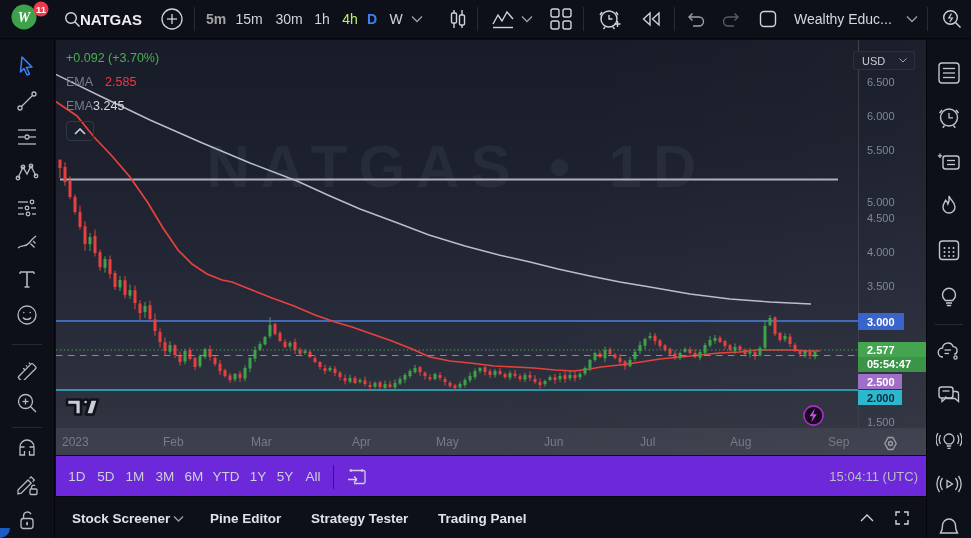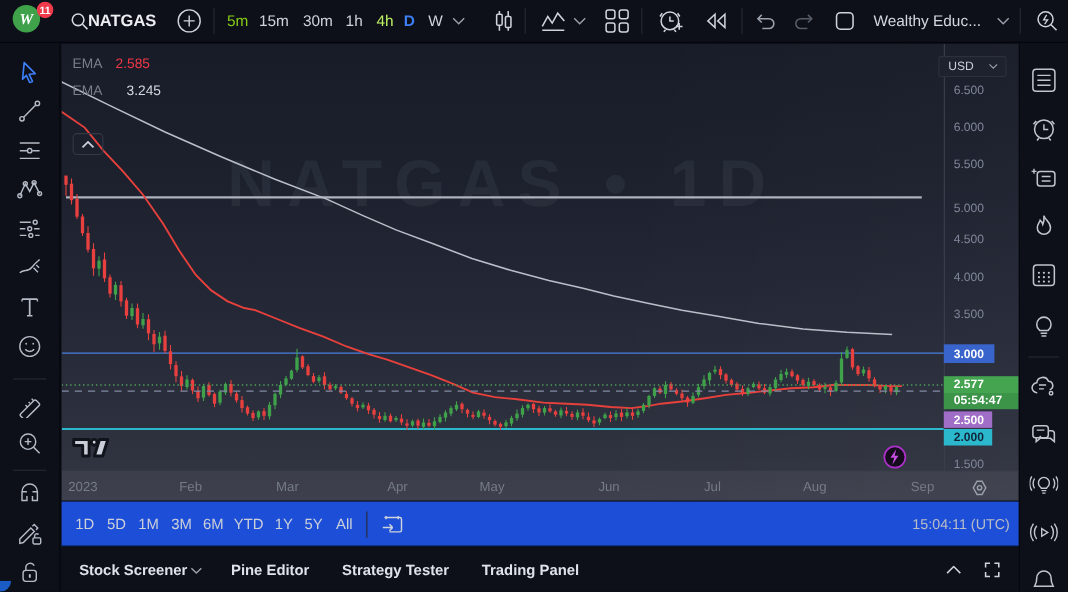--- a/index.html
+++ b/index.html
@@ -34,21 +34,21 @@
 .tick{position:absolute;left:8px;font-size:11px;color:#81879a}
 .plabel{position:absolute;left:802px;font-size:11px;font-weight:700;color:#fff;
  display:flex;align-items:center;padding-left:9px}
 #usd{position:absolute;left:797px;top:11px;width:62px;height:19px;background:#1d222e;border:1px solid #2b303c;
  border-radius:2px;font-size:11px;color:#c9cdd6;display:flex;align-items:center;padding-left:8px}
 #legend{position:absolute;left:10px;top:6px;font-size:12.5px}
 #legend .r{height:24px;display:flex;align-items:center}
 #cbtn{position:absolute;left:10px;top:81px;width:28px;height:20px;border:1px solid #333845;border-radius:4px;
  display:flex;align-items:center;justify-content:center}
 
-#rangerow{position:absolute;left:56px;top:456px;width:870px;height:41px;background:#1d4ed8;border-bottom:1px solid #04060c}
+#rangerow{position:absolute;left:56px;top:456px;width:870px;height:41px;background:#6d28d9;border-bottom:1px solid #04060c}
 #rangerow .rb{position:absolute;top:0;height:40px;display:flex;align-items:center;font-size:13.5px;color:#ccd0d9}
 #bottombar{position:absolute;left:56px;top:498px;width:870px;height:40px;background:#0d1019}
 #bottombar .bb{position:absolute;top:0;height:40px;display:flex;align-items:center;font-size:13.5px;font-weight:700;color:#dfe2ea}
 </style></head><body>
 <div id="app">
     <div id="topbar">
       <div class="it" style="left:8px;width:44px">
 <svg width="44" height="36" viewBox="0 0 44 36">
 <circle cx="16" cy="16" r="12.5" fill="#3fa24b"></circle>
 <text x="16" y="21" font-size="14" font-weight="700" font-style="italic" fill="#ffffff" text-anchor="middle" font-family="Liberation Serif,serif">W</text>
@@ -64,21 +64,21 @@
       </div>
       <div class="it" style="left:84px;width:54px;font-size:15px;font-weight:700;color:#eceef2">NATGAS</div>
       <div class="it" style="left:158px;width:28px">
         <svg width="26" height="26" viewBox="0 0 26 26" fill="none" style="color:#cfd3db">
           <circle cx="13" cy="13" r="10" stroke="currentColor" stroke-width="1.3" fill="none"></circle>
           <line x1="13" y1="8" x2="13" y2="18" stroke="currentColor" stroke-width="1.3" fill="none"></line>
           <line x1="8" y1="13" x2="18" y2="13" stroke="currentColor" stroke-width="1.3" fill="none"></line>
         </svg>
       </div>
       <div class="sep" style="left:194px"></div>
-      <div class="it tf" style="left:201px;width:30px;color:#84cc16;font-weight:400">5m</div>
+      <div class="it tf" style="left:201px;width:30px;color:#a3a3a3;font-weight:700">5m</div>
       <div class="it tf" style="left:232px;width:34px;color:#d0d3dc;font-weight:400">15m</div>
       <div class="it tf" style="left:272px;width:34px;color:#d0d3dc;font-weight:400">30m</div>
       <div class="it tf" style="left:310px;width:24px;color:#d0d3dc;font-weight:400">1h</div>
       <div class="it tf" style="left:338px;width:24px;color:#bef264;font-weight:400">4h</div>
       <div class="it tf" style="left:364px;width:16px;color:#3c7ff7;font-weight:700">D</div>
       <div class="it tf" style="left:386px;width:20px;color:#d0d3dc;font-weight:400">W</div>
       <div class="it" style="left:410px;width:14px">
         <svg width="12" height="8" viewBox="0 0 12 8" fill="none" style="color:#9aa0ac">
           <path d="M1 1.5 L6 6.5 L11 1.5" stroke="currentColor" stroke-width="1.3" fill="none"></path>
         </svg>
@@ -662,21 +662,21 @@
         <rect x="808.5" y="351.9" width="3" height="4.1" fill="#e8403f"></rect>
         <line x1="815" y1="350.6" x2="815" y2="359.3" stroke="#3fa24b" stroke-width="1"></line>
         <rect x="813.5" y="352.0" width="3" height="4.7" fill="#3fa24b"></rect>
 <line x1="56" y1="350" x2="858" y2="350" stroke="#4d9f58" stroke-width="1.2" stroke-dasharray="1.3 2.6"></line>
 <line x1="56" y1="355.5" x2="858" y2="355.5" stroke="#848aa4" stroke-width="1.2" stroke-dasharray="6.5 5.5"></line>
 </svg>
       <div id="pricecol">
         <div class="tick" style="top:36px">6.500</div>
         <div class="tick" style="top:70px">6.000</div>
         <div class="tick" style="top:104px">5.500</div>
-        <div class="tick" style="top:144px">5.000</div>
+        <div class="tick" style="top:156px">5.000</div>
         <div class="tick" style="top:172px">4.500</div>
         <div class="tick" style="top:206px">4.000</div>
         <div class="tick" style="top:240px">3.500</div>
         <div class="tick" style="top:376px">1.500</div>
       </div>
       <div id="axisband">
         <div class="dt" style="left:6px">2023</div>
         <div class="dt" style="left:107px">Feb</div>
         <div class="dt" style="left:195px">Mar</div>
         <div class="dt" style="left:296px">Apr</div>
@@ -691,27 +691,28 @@
         </svg>
       </div>
       <div class="plabel" style="top:273px;height:17px;width:46px;background:#3964cc;color:#fff">3.000</div>
       <div class="plabel" style="top:302px;height:30px;width:68px;background:linear-gradient(#44a450 50%,#3c9448 50%);display:block;padding-top:1px;line-height:14px">2.577<br>05:54:47</div>
       <div class="plabel" style="top:334px;height:15px;width:44px;background:#a06ec6;color:#fff">2.500</div>
       <div class="plabel" style="top:350px;height:15px;width:44px;background:#2cb8cc;color:#10253a">2.000</div>
       <div id="usd">USD<svg width="8" height="5" viewBox="0 0 8 5" style="margin-left:14px">
           <path d="M0.5 0.5 L4 4 L7.5 0.5" stroke="#9aa0ac" fill="none"></path>
         </svg></div>
       <div id="legend">
+<div class="r" style="color:#4caf50">+0.092 (+3.70%)</div>
 <div class="r">
           <span style="color:#787e8a">EMA</span>
           <span style="color:#f23645;margin-left:12px">2.585</span>
         </div>
 <div class="r">
           <span style="color:#787e8a">EMA</span>
-          <span style="color:#d6d9e0;margin-left:22px">3.245</span>
+          <span style="color:#d6d9e0;margin-left:0">3.245</span>
         </div>
 </div>
       <div id="cbtn">
         <svg width="12" height="7" viewBox="0 0 12 7">
           <path d="M1 6 L6 1 L11 6" stroke="#cfd3dc" stroke-width="1.6" fill="none"></path>
         </svg>
       </div>
       <svg class="abs" style="left:8px;top:356px" width="38" height="22" viewBox="0 0 38 22">
 <g stroke="#10131a" stroke-width="2.6" fill="#c9ced8" stroke-linejoin="round">
 <path d="M3 3.5 H17 V18.5 H11.2 V9 H3 Z"></path>

